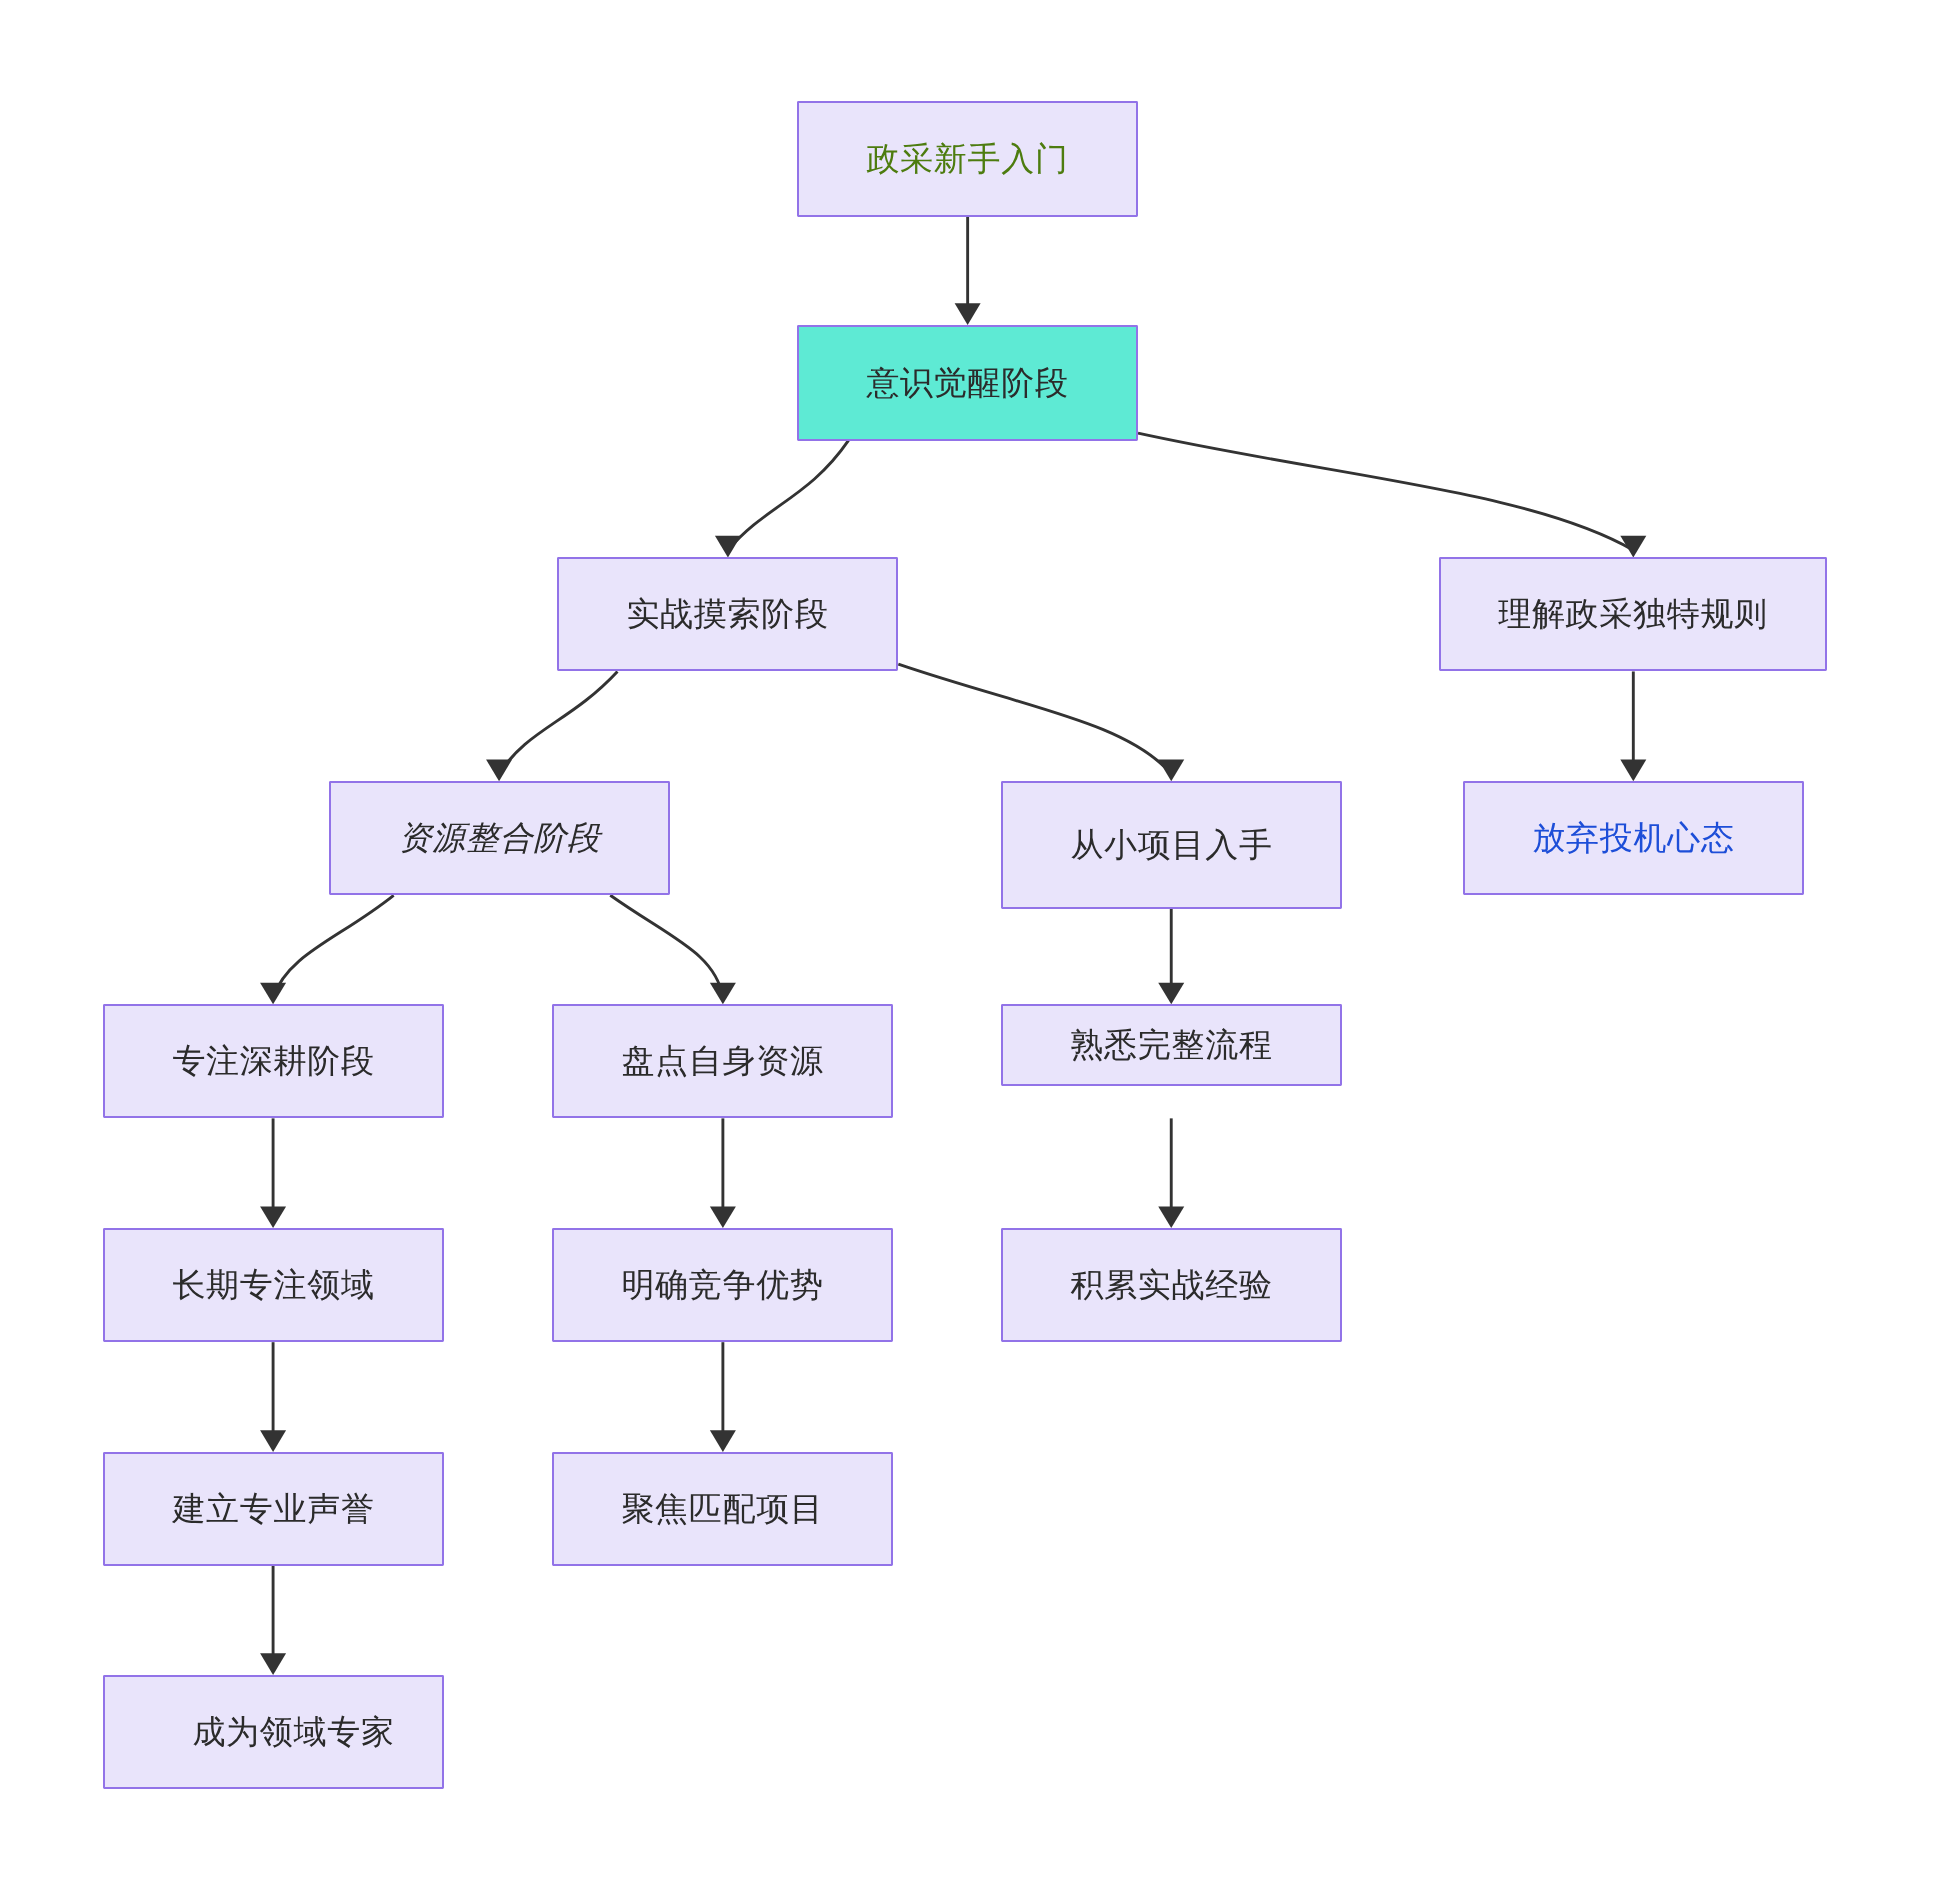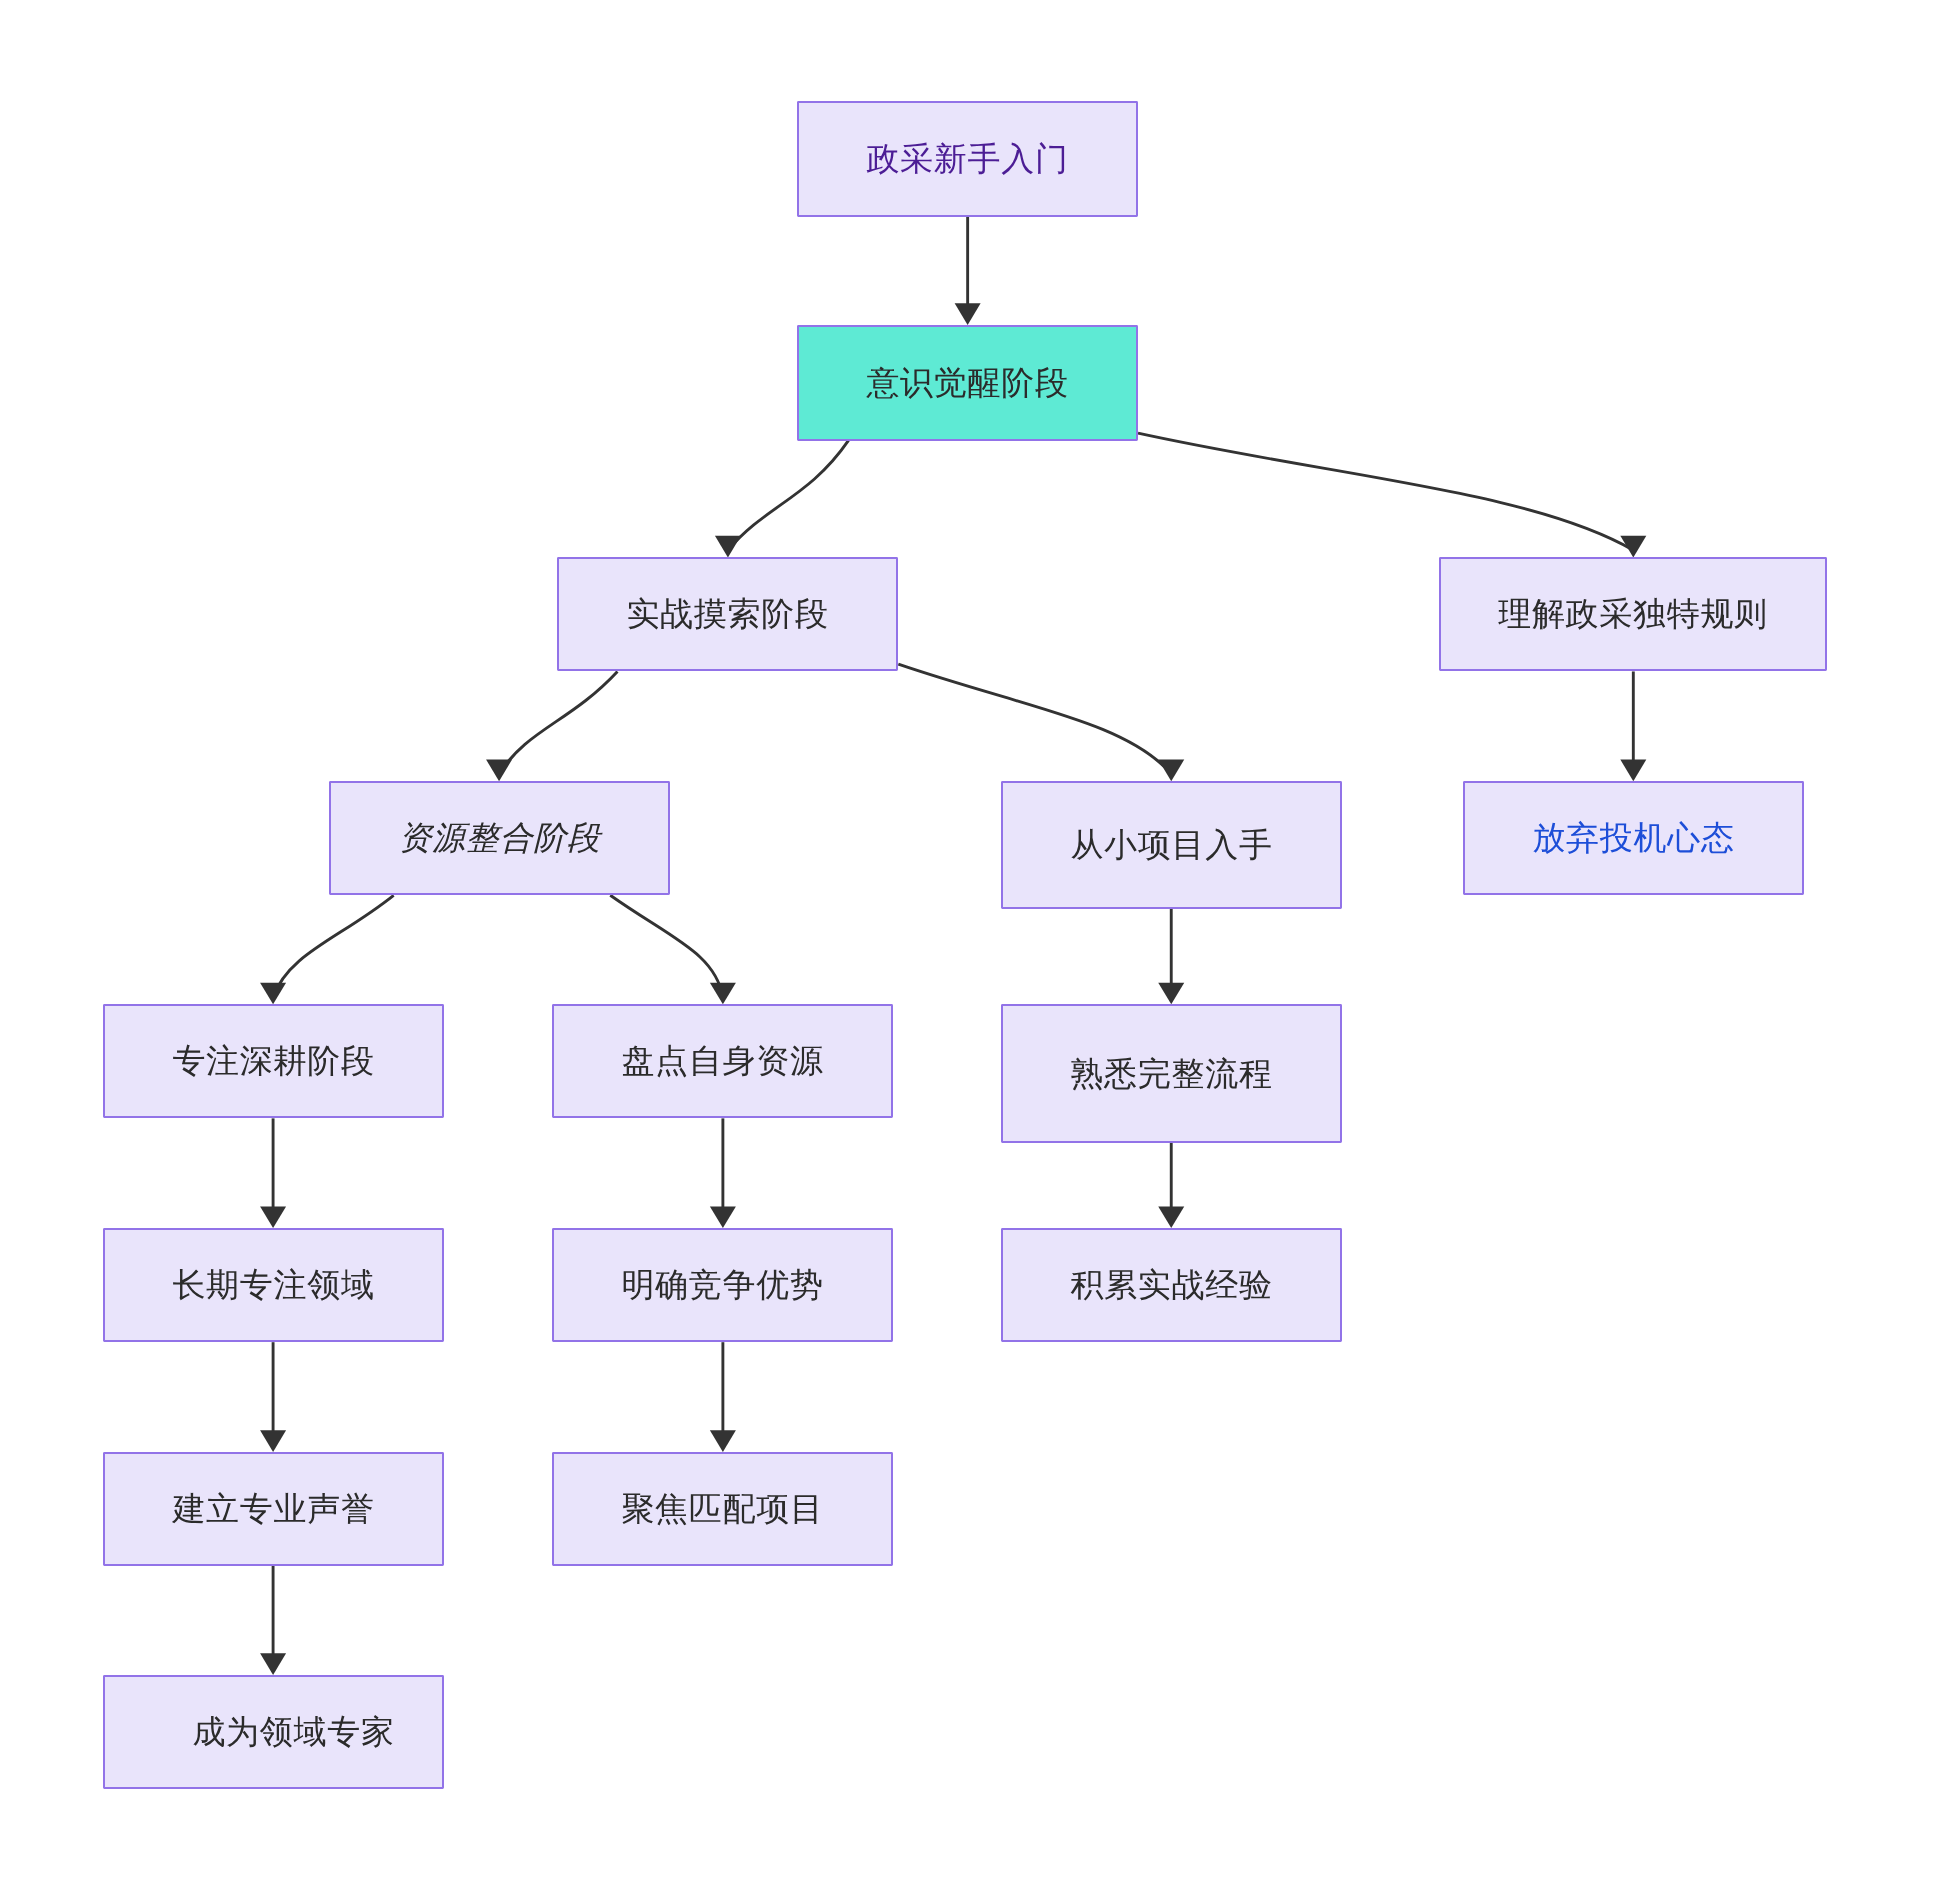--- a/index.html
+++ b/index.html
@@ -75,21 +75,21 @@
       <path d="M 1622,1549 L 1622,1691" fill="none" stroke="#333333" stroke-width="4"></path>
       <polygon points="1604,1671 1640,1671 1622,1701" fill="#333333"></polygon>
       <path d="M 378,1859 L 378,2001" fill="none" stroke="#333333" stroke-width="4"></path>
       <polygon points="360,1981 396,1981 378,2011" fill="#333333"></polygon>
       <path d="M 1001,1859 L 1001,2001" fill="none" stroke="#333333" stroke-width="4"></path>
       <polygon points="983,1981 1019,1981 1001,2011" fill="#333333"></polygon>
       <path d="M 378,2169 L 378,2310" fill="none" stroke="#333333" stroke-width="4"></path>
       <polygon points="360,2290 396,2290 378,2320" fill="#333333"></polygon>
     </svg>
   <div id="node-layer">
-      <div class="node" style="left: 797px; top: 101px; width: 341px; height: 116px; background: rgb(233, 228, 251); border-color: rgb(146, 115, 232); color: #4c1d95;">
+      <div class="node" style="left: 797px; top: 101px; width: 341px; height: 116px; background: rgb(233, 228, 251); border-color: rgb(146, 115, 232); color: #4d7c0f;">
         <span class="node-label">政采新手入门</span>
       </div>
       <div class="node" style="left: 797px; top: 325px; width: 341px; height: 116px; background: #5eead4; border-color: rgb(146, 115, 232); color: rgb(43, 43, 43);">
         <span class="node-label">意识觉醒阶段</span>
       </div>
       <div class="node" style="left: 557px; top: 557px; width: 341px; height: 114px; background: rgb(233, 228, 251); border-color: rgb(146, 115, 232); color: rgb(43, 43, 43);">
         <span class="node-label">实战摸索阶段</span>
       </div>
       <div class="node" style="left: 1439px; top: 557px; width: 388px; height: 114px; background: rgb(233, 228, 251); border-color: rgb(146, 115, 232); color: rgb(43, 43, 43);">
         <span class="node-label">理解政采独特规则</span>
@@ -102,21 +102,21 @@
       </div>
       <div class="node" style="left: 1463px; top: 781px; width: 341px; height: 114px; background: rgb(233, 228, 251); border-color: rgb(146, 115, 232); color: #1d4ed8;">
         <span class="node-label">放弃投机心态</span>
       </div>
       <div class="node" style="left: 103px; top: 1004px; width: 341px; height: 114px; background: rgb(233, 228, 251); border-color: rgb(146, 115, 232); color: rgb(43, 43, 43);">
         <span class="node-label">专注深耕阶段</span>
       </div>
       <div class="node" style="left: 552px; top: 1004px; width: 341px; height: 114px; background: rgb(233, 228, 251); border-color: rgb(146, 115, 232); color: rgb(43, 43, 43);">
         <span class="node-label">盘点自身资源</span>
       </div>
-      <div class="node" style="left: 1001px; top: 1004px; width: 341px; height: 139px; background: rgb(233, 228, 251); border-color: rgb(146, 115, 232); color: rgb(43, 43, 43);">
+      <div class="node" style="left: 1001px; top: 1004px; width: 341px; height: 82px; background: rgb(233, 228, 251); border-color: rgb(146, 115, 232); color: rgb(43, 43, 43);">
         <span class="node-label">熟悉完整流程</span>
       </div>
       <div class="node" style="left: 103px; top: 1228px; width: 341px; height: 114px; background: rgb(233, 228, 251); border-color: rgb(146, 115, 232); color: rgb(43, 43, 43);">
         <span class="node-label">长期专注领域</span>
       </div>
       <div class="node" style="left: 552px; top: 1228px; width: 341px; height: 114px; background: rgb(233, 228, 251); border-color: rgb(146, 115, 232); color: rgb(43, 43, 43);">
         <span class="node-label">明确竞争优势</span>
       </div>
       <div class="node" style="left: 1001px; top: 1228px; width: 341px; height: 114px; background: rgb(233, 228, 251); border-color: rgb(146, 115, 232); color: rgb(43, 43, 43);">
         <span class="node-label">积累实战经验</span>

